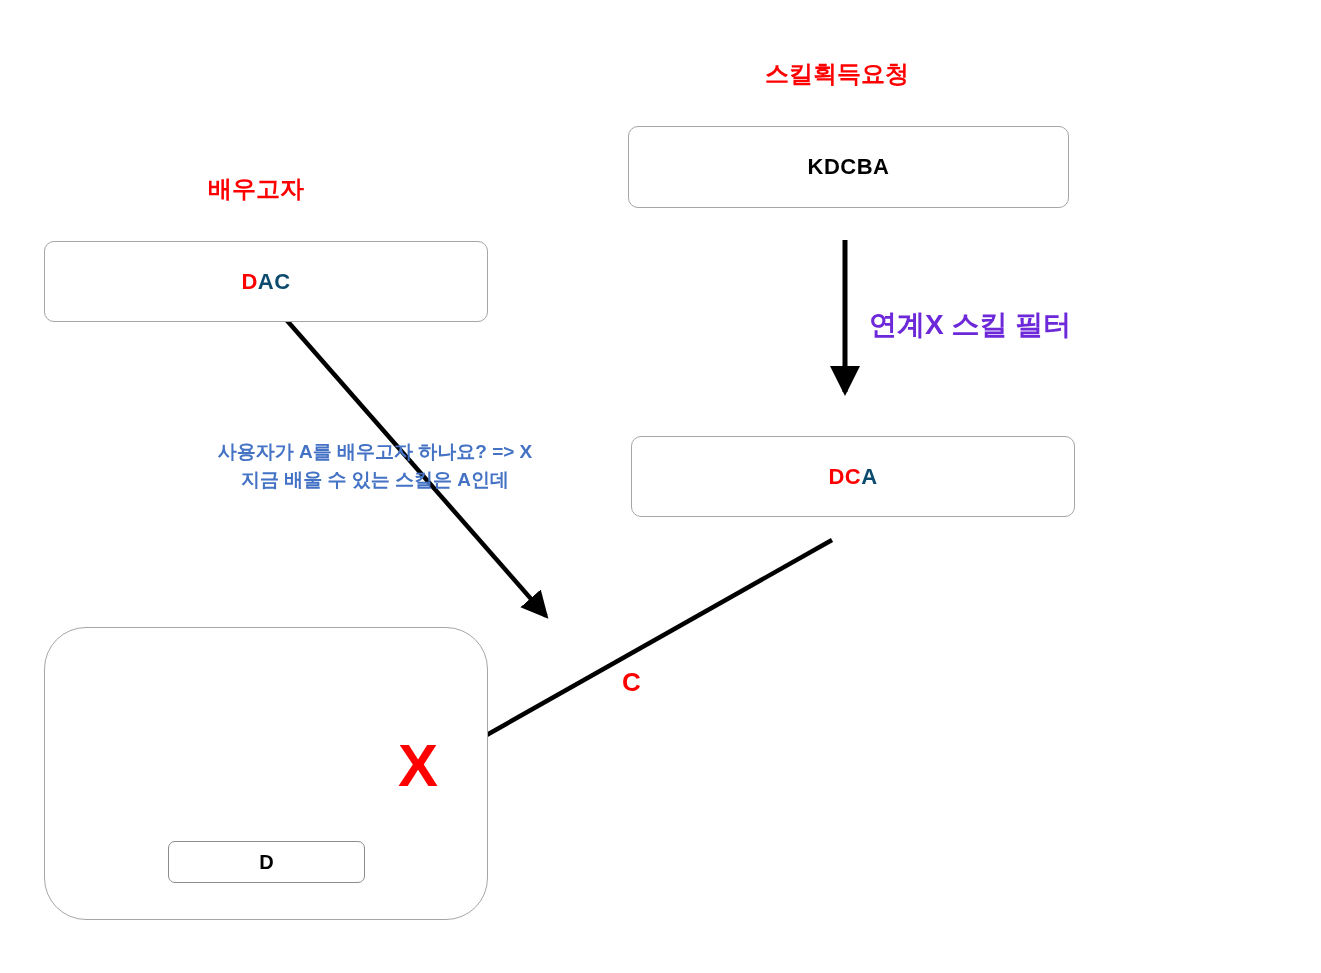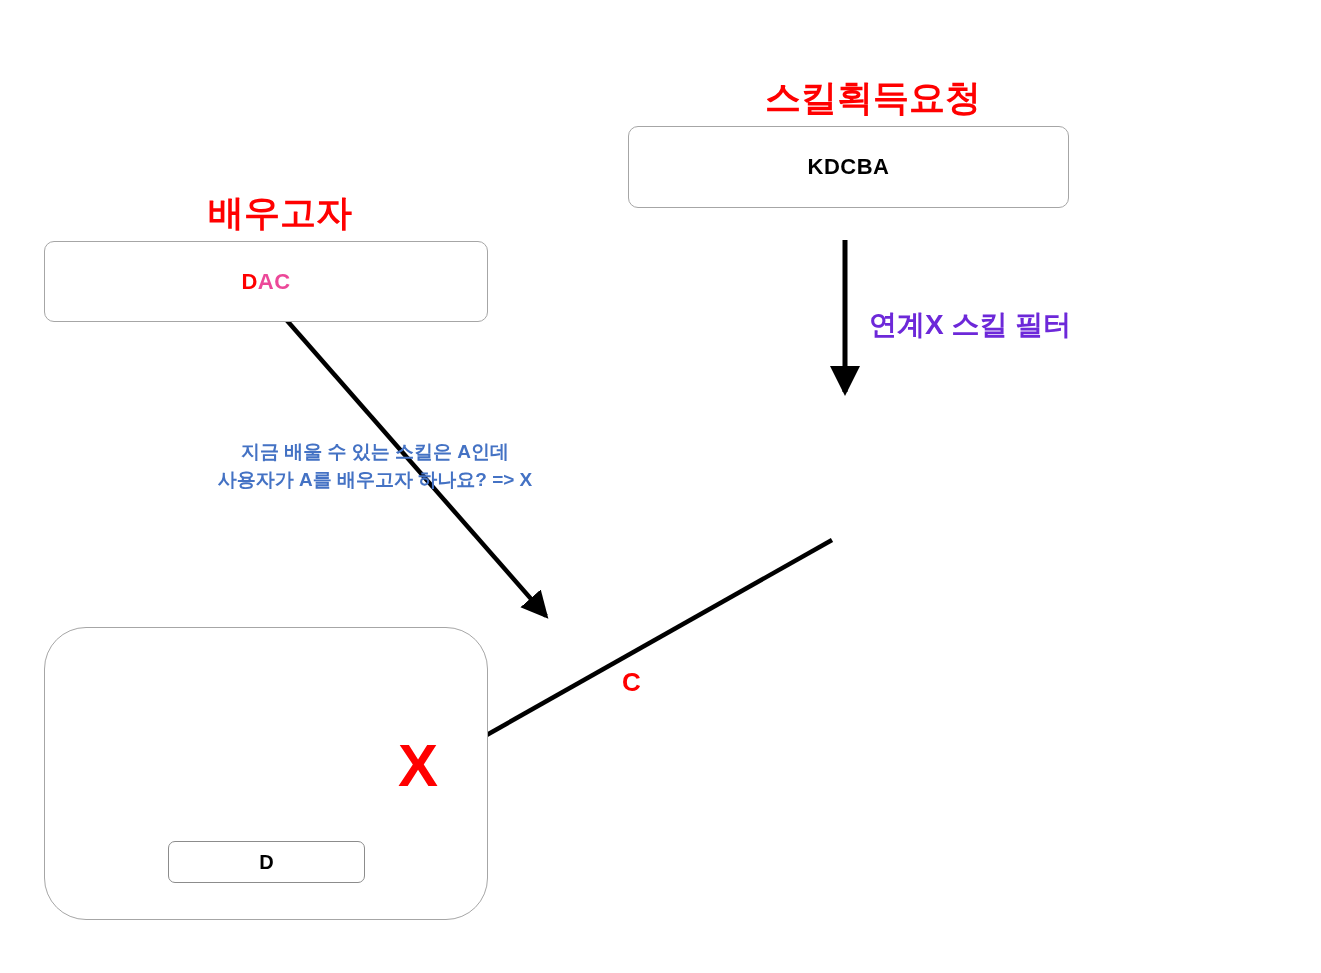--- a/index.html
+++ b/index.html
@@ -18,42 +18,41 @@
     position: absolute;
     left: 0; top: 0;
     width: 1321px;
     height: 973px;
     pointer-events: none;
   }
 
   .title {
     position: absolute;
     font-weight: bold;
-    font-size: 36px;
+    font-size: 24px;
     color: #ff0000;
     white-space: nowrap;
-    margin-top: 16px;
   }
 
   .node {
     position: absolute;
     background: #ffffff;
     border: 1.5px solid #a6a6a6;
     border-radius: 10px;
     display: flex;
     align-items: center;
     justify-content: center;
     font-weight: bold;
     font-size: 22px;
     color: #000000;
     letter-spacing: 0.5px;
   }
 
   .node .red { color: #ff0000; }
-  .node .black { color: #ec4899; }
+  .node .black { color: #0c4a6e; }
 
   .container-node {
     position: absolute;
     background: #ffffff;
     border: 1.5px solid #a6a6a6;
     border-radius: 42px;
   }
 
   .small-node {
     position: absolute;
@@ -126,24 +125,28 @@
     <span>KDCBA</span>
   </div>
 
   <div class="node" style="left:44px; top:241px; width:444px; height:81px;">
     <span class="red">D</span>
       <span class="black">AC</span>
   </div>
 
   <div class="filter-label" style="left:869px; top:306px;">연계X 스킬 필터</div>
 
+  <div class="node" style="left:631px; top:436px; width:444px; height:81px;">
+    <span class="red">DC</span>
+      <span class="black">A</span>
+  </div>
 
   <div class="note" style="left:160px; top:438px; width:430px;">
+    <div>사용자가 A를 배우고자 하나요? =&gt; X</div>
     <div>지금 배울 수 있는 스킬은 A인데</div>
-    <div>사용자가 A를 배우고자 하나요? =&gt; X</div>
   </div>
 
   <div class="container-node" style="left:44px; top:627px; width:444px; height:293px;"></div>
 
   <div class="small-node" style="left:168px; top:841px; width:197px; height:42px;">
     <span>D</span>
   </div>
 
   <div class="edge-label-c" style="left:622px; top:667px;">C</div>
 

